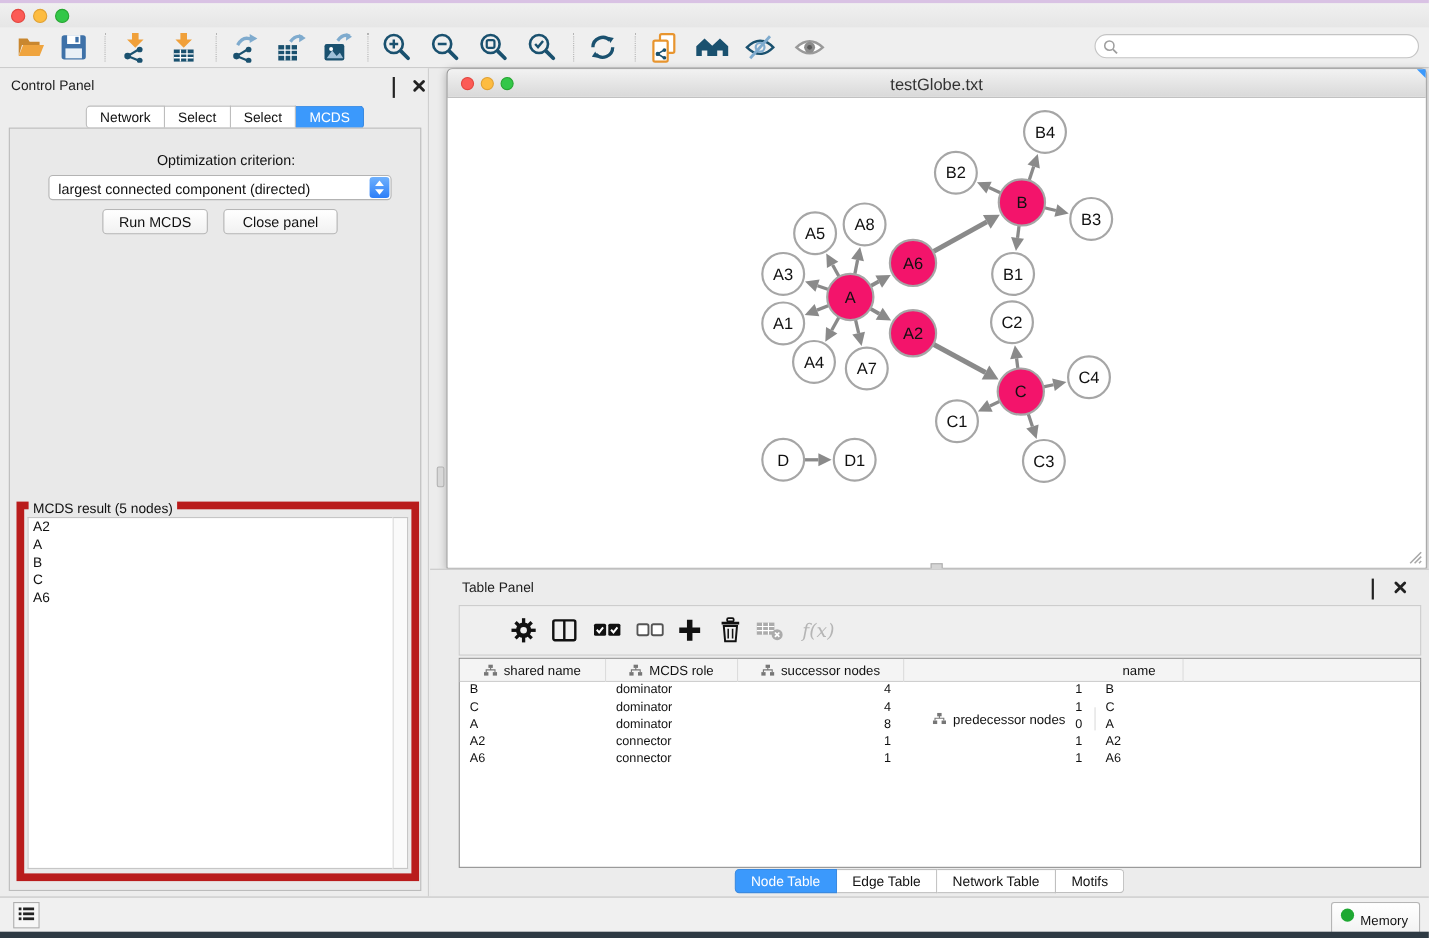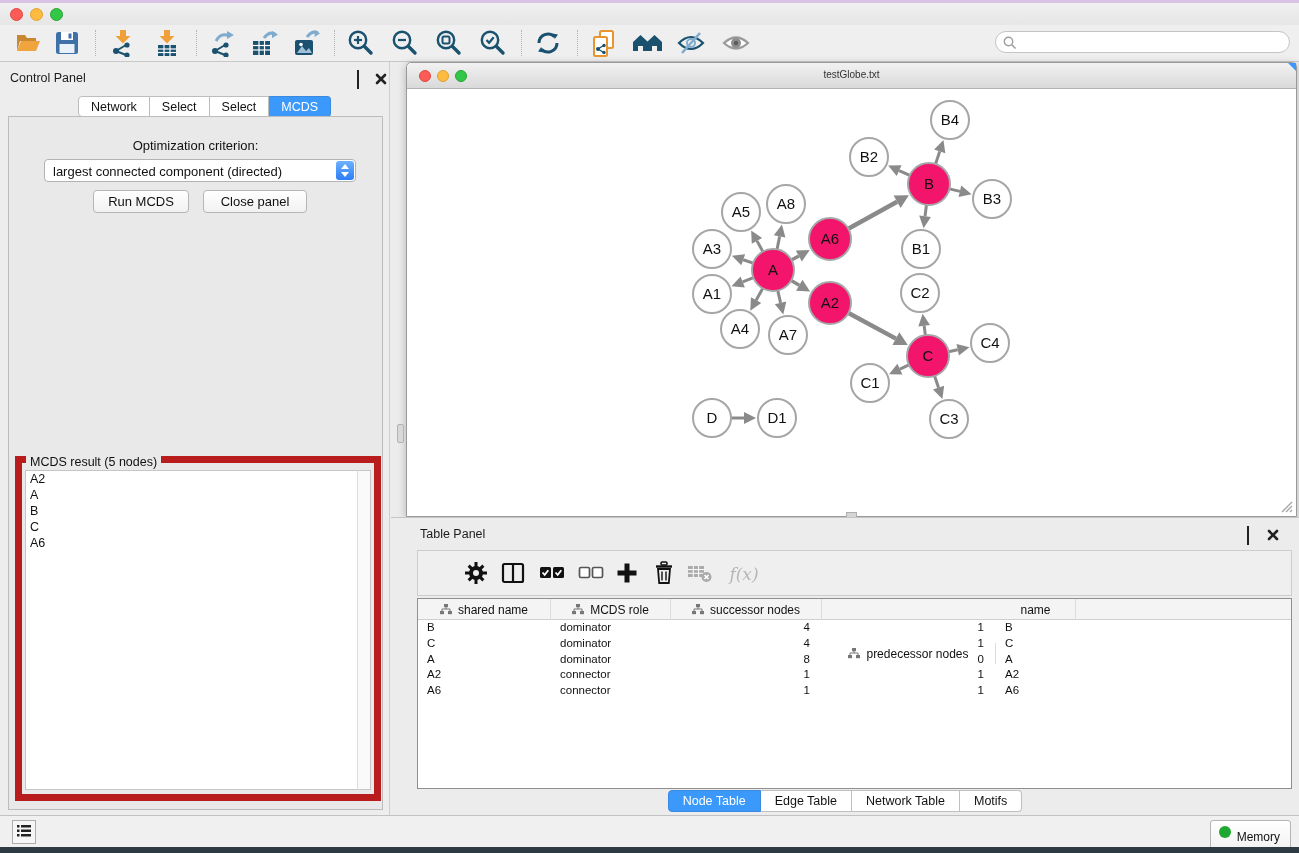--- a/index.html
+++ b/index.html
@@ -26,40 +26,40 @@
   .left-panel { position:absolute; top:62px; left:0; width:390px; height:753px; background:#ededed; border-right:1px solid #cfcfcf; }
   .panel-head { position:absolute; top:0; left:0; width:100%; height:30px; }
   .panel-title { position:absolute; left:10px; top:9px; font-size:12.5px; color:#1c1c1c; }
   .mini-ic { position:absolute; top:9px; width:14px; height:13px; cursor:pointer; }
   .float-box { width:9px; height:9px; border:1.6px solid #222; margin:1px auto; }
   .cp-tabs { position:absolute; top:34px; left:78px; height:21px; display:flex; }
   .seg-tab { height:21px; padding:0 12px; font-size:12.5px; line-height:20px; background:#fff; border:1px solid #bdbdbd; border-left:none; color:#111; cursor:pointer; }
   .seg-tab:first-child { border-left:1px solid #bdbdbd; border-radius:4px 0 0 4px; }
   .seg-tab:last-child { border-radius:0 4px 4px 0; }
   .seg-tab.active { background:#3b99fc; border-color:#3b8ae0; color:#fff; }
-  .cp-content { position:absolute; top:54px; left:8px; width:375px; height:694px; background:#e9e9e9; border:1px solid #bcbcbc; }
+  .cp-content { position:absolute; top:54px; left:8px; width:375px; height:694px; background:#e9e9e9; border:1px solid #bcbcbc;padding-left:10px; }
   .opt-label { position:absolute; top:21px; width:100%; text-align:center; font-size:13px; color:#111; }
   .dropdown { position:absolute; top:42px; left:35px; width:312px; height:23px; background:#fff; border:1px solid #b3b3b3; border-radius:4px; cursor:pointer; }
   .dropdown .val { position:absolute; left:8px; top:4px; font-size:13px; color:#111; }
   .stepper { position:absolute; right:1px; top:1px; width:18px; height:19px; border-radius:3px; background:linear-gradient(#6fb1fd,#2c7ef8); }
   .stepper:before { content:""; position:absolute; left:5px; top:3px; border:4px solid transparent; border-bottom:5px solid #fff; border-top:none; }
   .stepper:after  { content:""; position:absolute; left:5px; bottom:3px; border:4px solid transparent; border-top:5px solid #fff; border-bottom:none; }
   .btn-row { position:absolute; top:73px; left:0; width:100%; }
   .push-btn { position:absolute; height:23px; background:linear-gradient(#fff,#f1f1f1); border:1px solid #b6b6b6; border-radius:4px; font-size:13px; color:#111; cursor:pointer; font-family:"Liberation Sans",sans-serif; }
   .result-box { position:absolute; top:339px; left:6px; width:366px; height:345px; border:7px solid #b91c1c; }
   .result-label { position:absolute; top:-8px; left:4px; background:#e9e9e9; padding:0 4px; font-size:12.5px; color:#111; }
   .result-list { position:absolute; top:7px; left:3px; right:17px; bottom:4px; background:#fff; border:1px solid #c6c6c6; border-right:none; overflow:hidden; }
   .result-scroll { position:absolute; top:7px; right:3px; bottom:4px; width:14px; background:#fafafa; border:1px solid #c6c6c6; border-left:1px solid #ddd; }
   .result-item { font-size:12.5px; line-height:16px; padding-left:4px; color:#111; }
 
   
   .net-window { position:absolute; top:62px; left:406px; width:891px; height:455px; background:#fff; border:1px solid #9a9a9a; border-radius:5px 5px 0 0; box-shadow:0 2px 8px rgba(0,0,0,.25); }
   .net-titlebar { position:absolute; top:0; left:0; width:100%; height:26px; background:linear-gradient(#f2f2f2,#d9d9d9); border-bottom:1px solid #b3b3b3; border-radius:5px 5px 0 0; }
   .tl2 { position:absolute; top:7px; width:12px; height:12px; border-radius:50%; }
-  .net-title { position:absolute; top:6px; width:100%; text-align:center; font-size:10px; color:#333; }
+  .net-title { position:absolute; top:6px; width:100%; text-align:center; font-size:15px; color:#333; }
   .net-canvas { position:absolute; top:26px; left:0; width:889px; height:427px; background:#fff; }
   .resize-grip { position:absolute; right:3px; bottom:3px; width:13px; height:13px; }
   .corner-flag { position:absolute; top:0; right:0; width:0; height:0; border-top:8px solid #3b99fc; border-left:8px solid transparent; }
   .bottom-handle { position:absolute; bottom:-4px; left:439px; width:11px; height:8px; background:#d5d5d5; border:1px solid #aeaeae; }
   .splitter-handle { position:absolute; top:424px; left:397px; width:7px; height:19px; background:#d8d8d8; border:1px solid #b2b2b2; border-radius:2px; cursor:col-resize; }
 
   
   .table-panel { position:absolute; top:517px; left:391px; width:908px; height:298px; background:#ececec; border-top:1px solid #c6c6c6; }
   .tp-head { position:absolute; top:0; left:0; width:100%; height:30px; }
   .tp-title { position:absolute; left:29px; top:9px; font-size:12.5px; color:#1c1c1c; }

